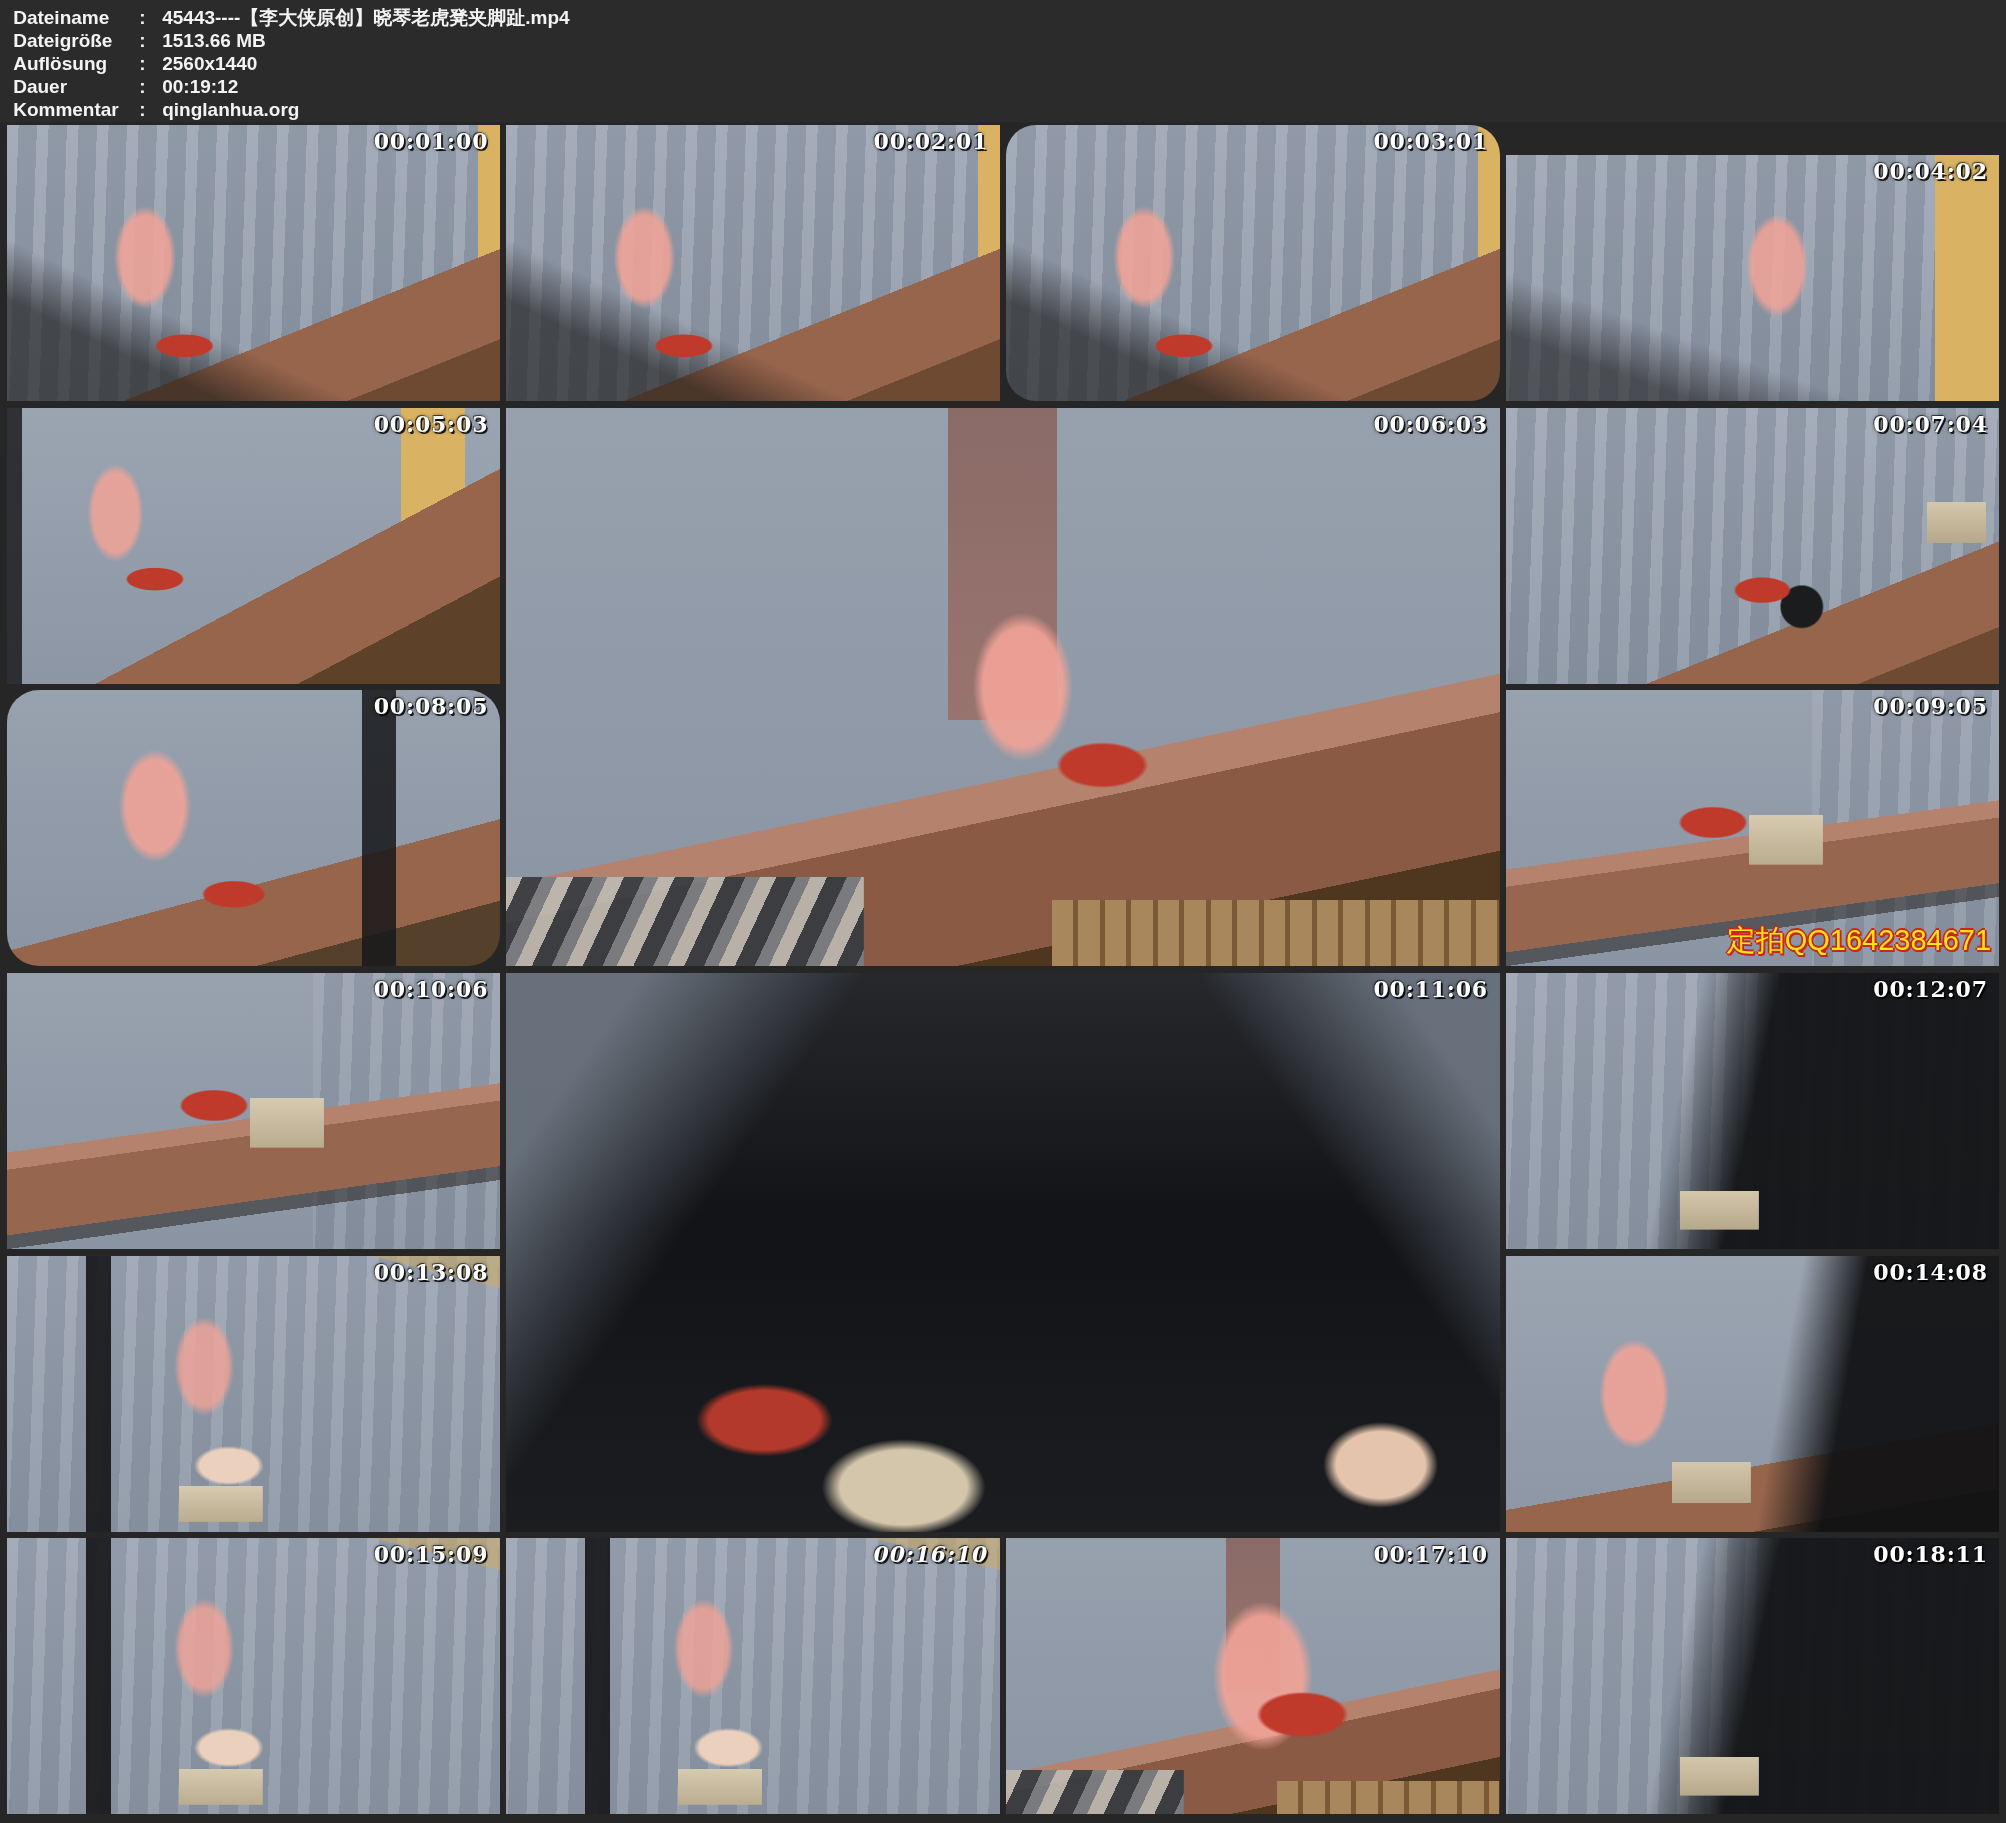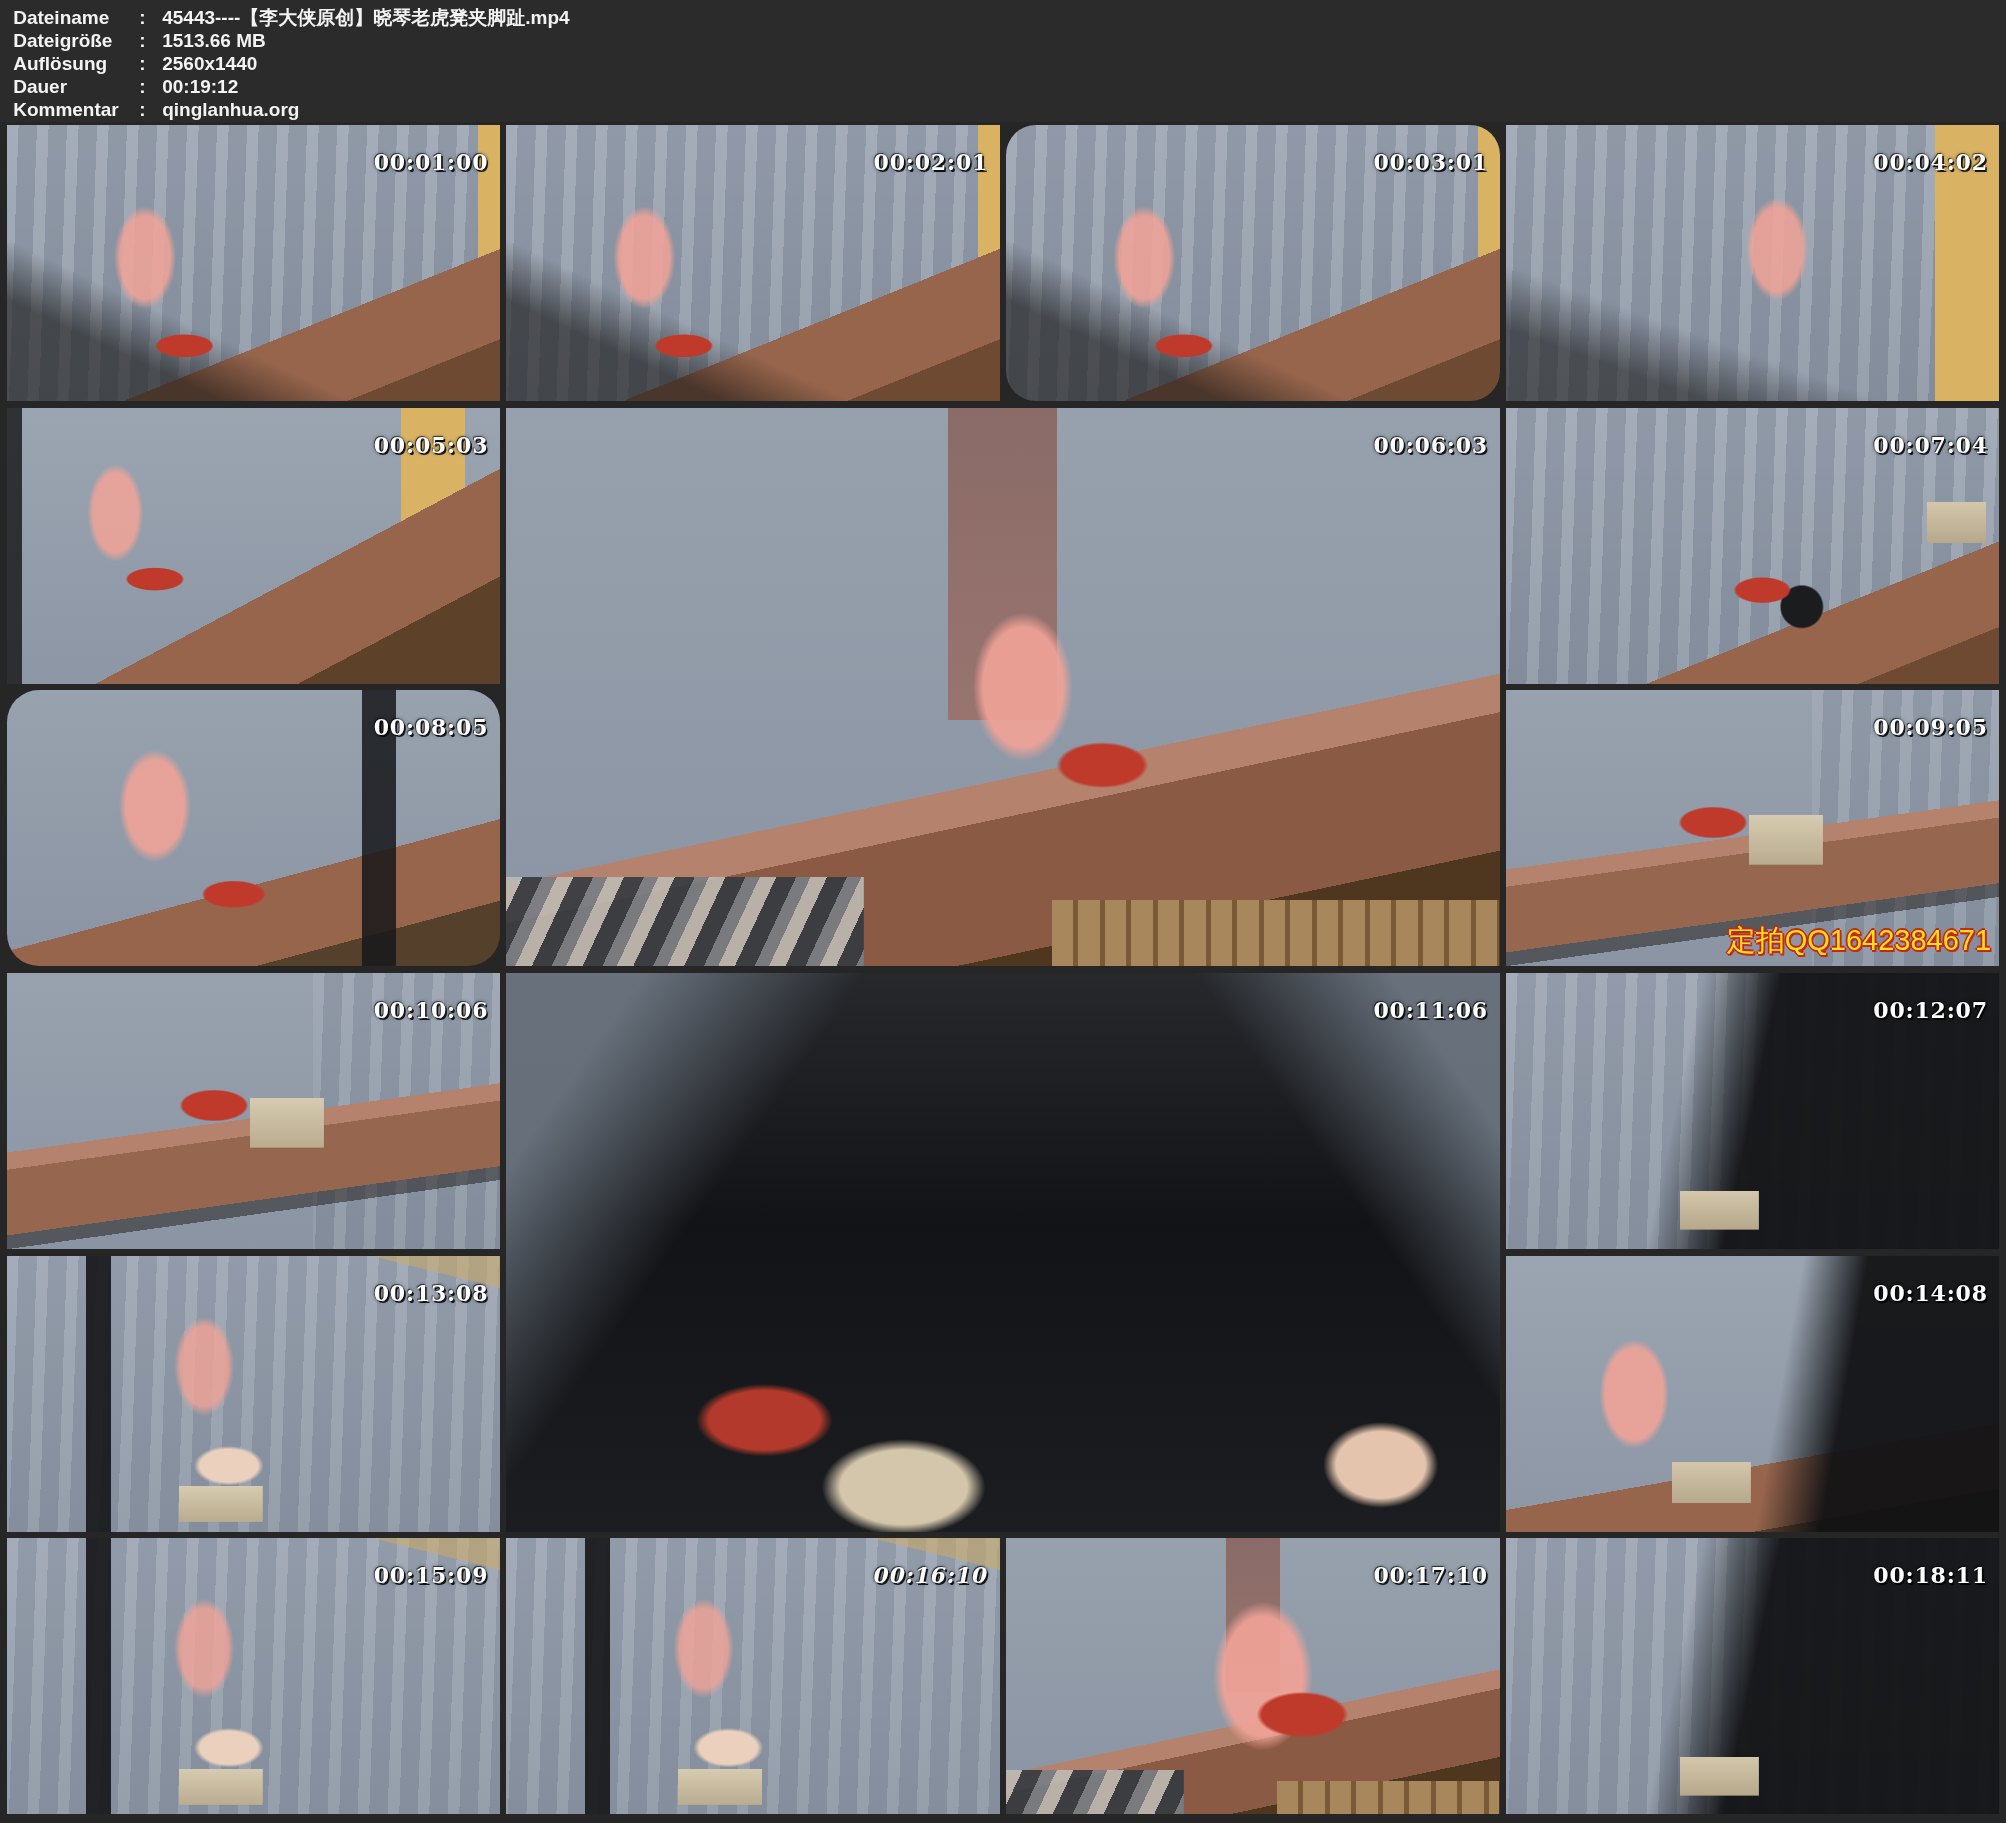--- a/index.html
+++ b/index.html
@@ -33,30 +33,30 @@
     grid-template-rows:repeat(6,276px);
     gap:6.6px;
     padding:3.3px 6.6px 6.6px;
   }
   .thumb{
     position:relative;
     margin:0;
     overflow:hidden;
     background:#939daa;
   }
-  .t1{grid-area:1/1;} .t2{grid-area:1/2;} .t3{grid-area:1/3;border-radius:30px;} .t4{grid-area:1/4;}
+  .t1{grid-area:1/1;} .t2{grid-area:1/2;} .t3{grid-area:1/3;border-radius:30px;} .t4{grid-area:1/4;margin-top:30px;}
   .t5{grid-area:2/1;} .t6{grid-area:2/2/4/4;} .t7{grid-area:2/4;}
   .t8{grid-area:3/1;} .t9{grid-area:3/4;}
   .t10{grid-area:4/1;} .t11{grid-area:4/2/6/4;} .t12{grid-area:4/4;}
   .t13{grid-area:5/1;} .t14{grid-area:5/4;}
   .t15{grid-area:6/1;} .t16{grid-area:6/2;font-style:italic;} .t17{grid-area:6/3;} .t18{grid-area:6/4;}
 
   
   .ts{
-    position:absolute;top:24px;right:11.6px;
+    position:absolute;top:3px;right:11.6px;
     font-family:"DejaVu Serif", serif;
     font-weight:700;font-size:22px;letter-spacing:0.8px;
     color:#ffffff;
     text-shadow:1.7px 1.7px 0 rgba(0,0,0,.85), -0.8px -0.8px 0 rgba(0,0,0,.55), 0 0 3.3px rgba(0,0,0,.9);
     z-index:3;
   }
   
   .wm{
     position:absolute;bottom:5px;right:8.3px;
     font-weight:400;font-size:29px;

